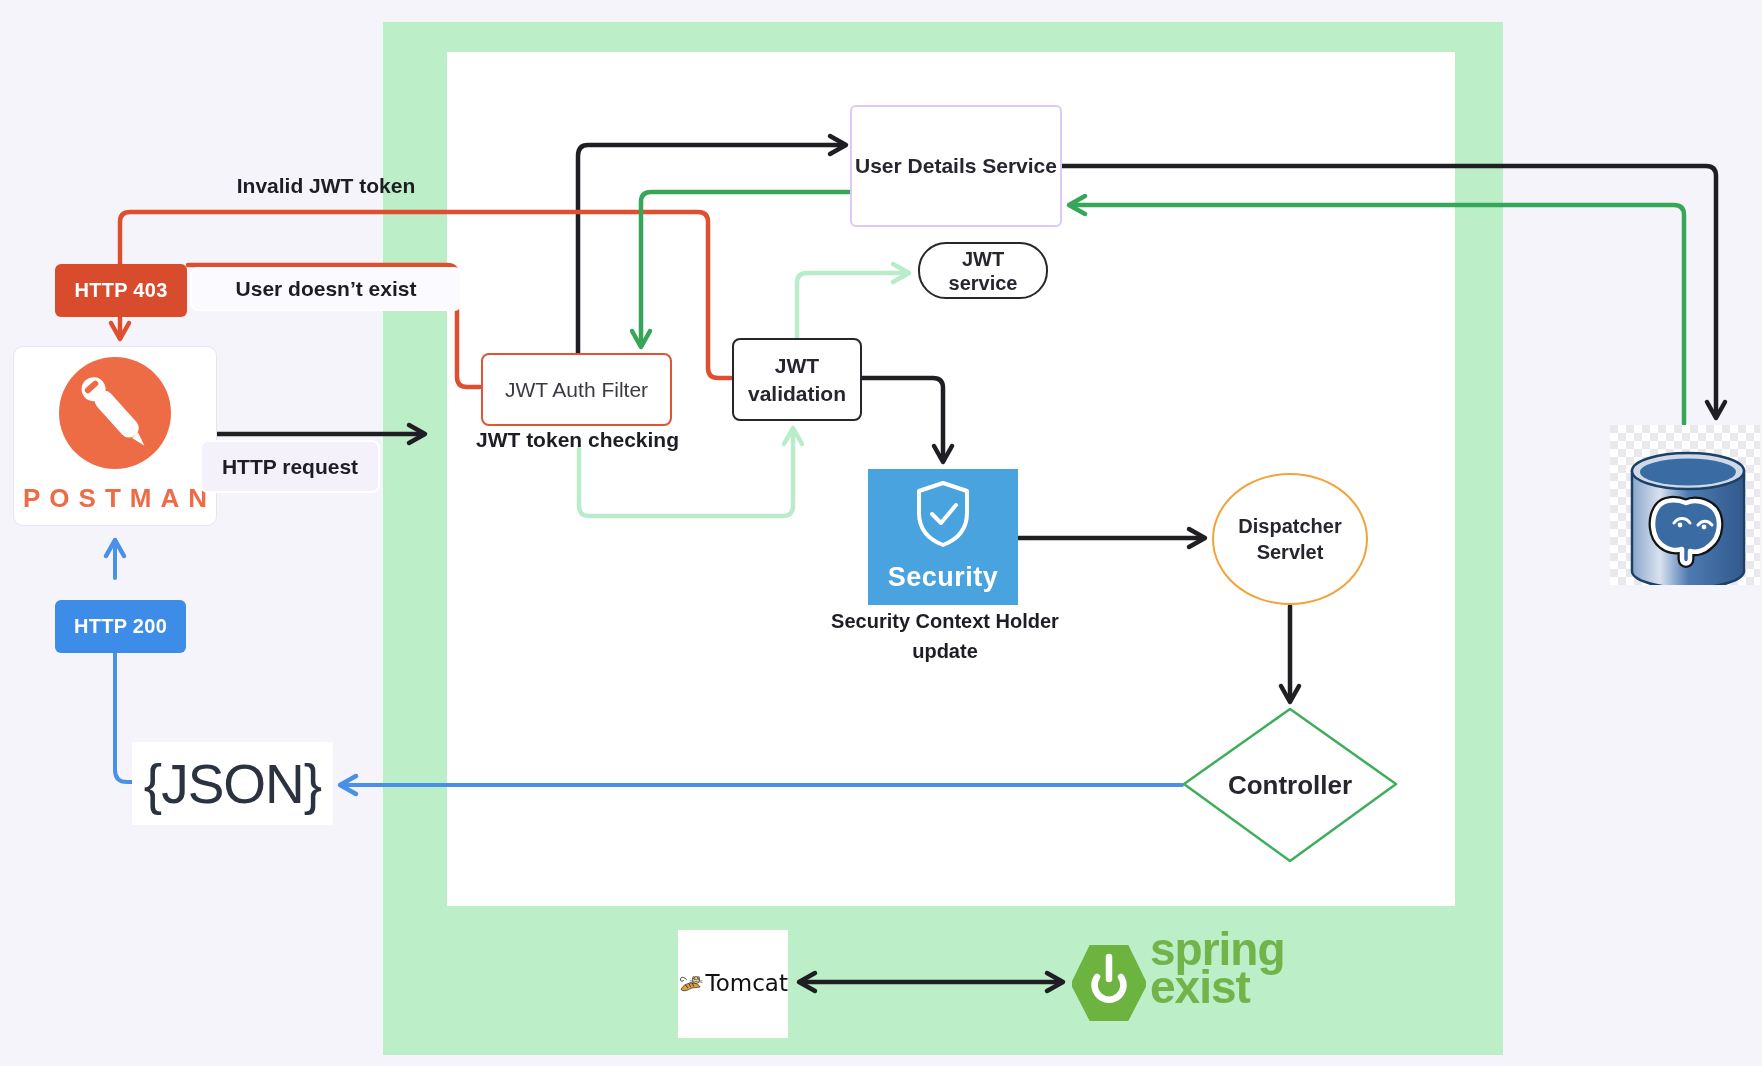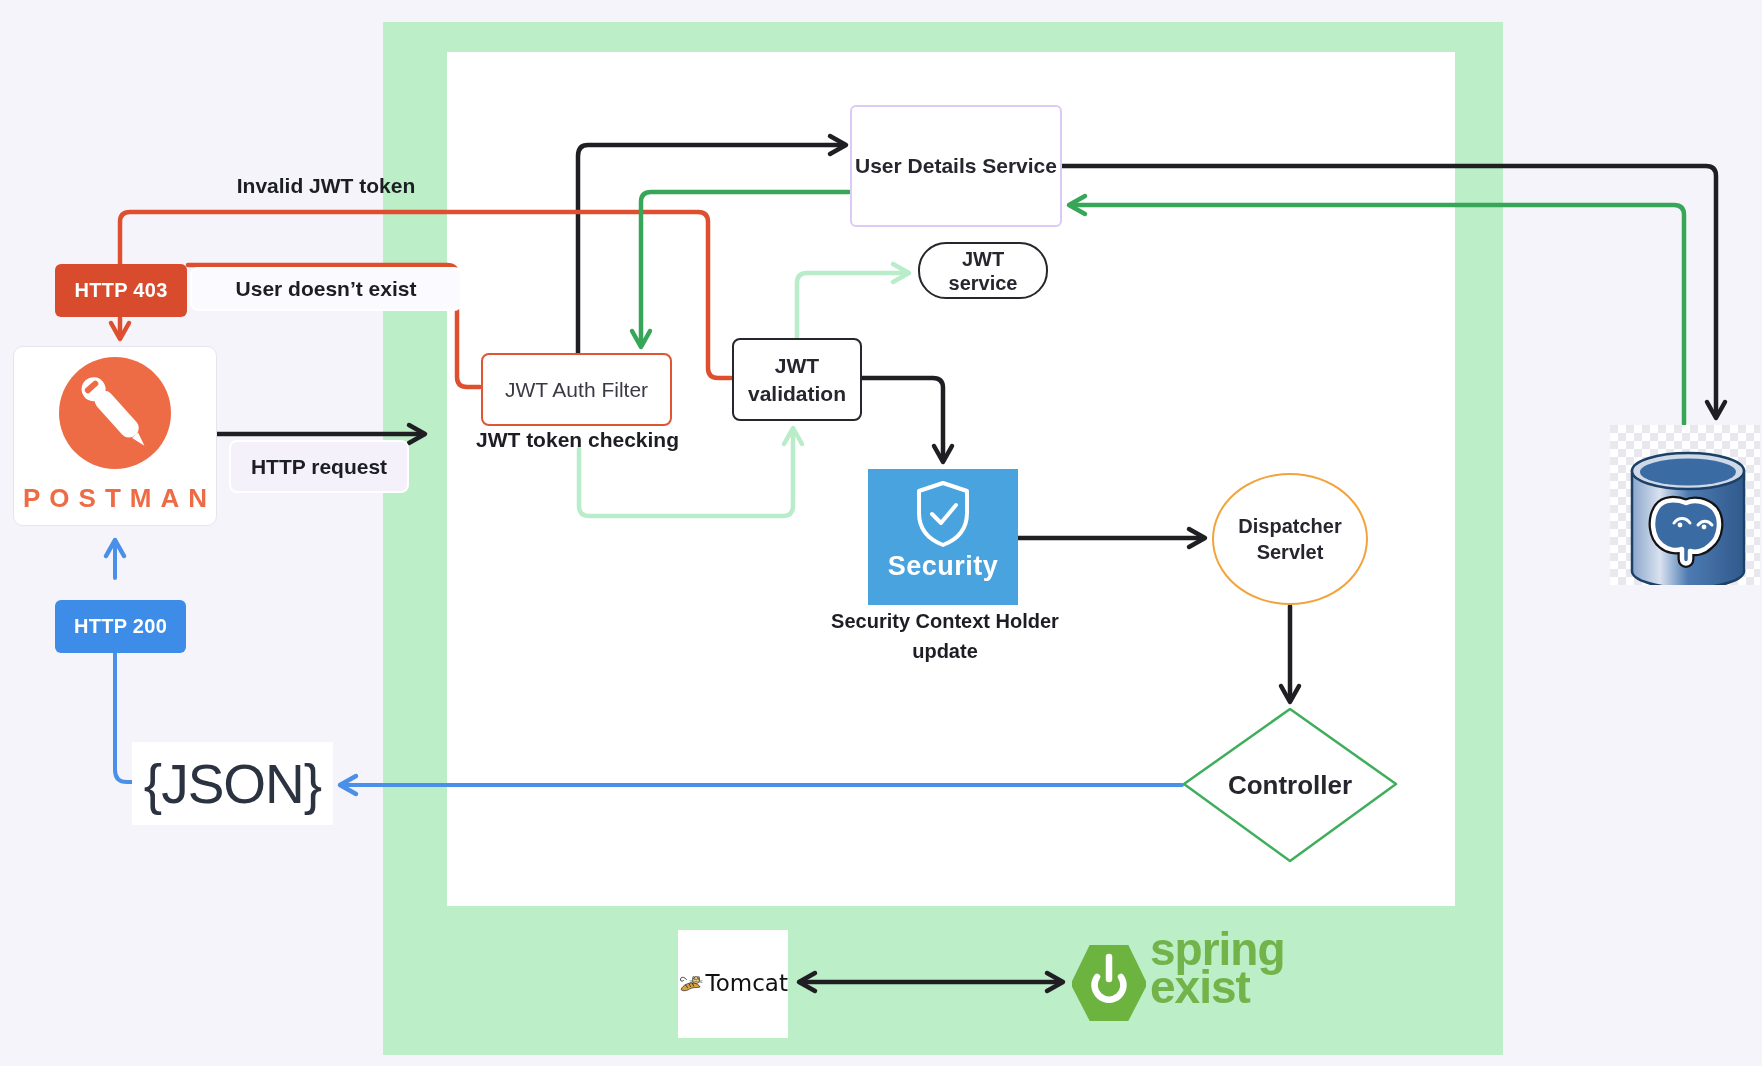--- a/index.html
+++ b/index.html
@@ -19,28 +19,28 @@
   .node{z-index:10;display:flex;align-items:center;justify-content:center;text-align:center;}
   .badge{border-radius:6px;color:#fff;font-weight:bold;font-size:20px;letter-spacing:.3px;}
   .http403{left:55px;top:264px;width:132px;height:53px;background:var(--orange-badge);}
   .http200{left:55px;top:600px;width:131px;height:53px;background:var(--blue);}
   .postman-card{left:13px;top:346px;width:204px;height:180px;background:#fff;border:1.5px solid #e7e4f0;border-radius:10px;flex-direction:column;justify-content:flex-start;}
   .postman-word{margin-top:6px;color:var(--postman-orange);font-weight:bold;font-size:26px;letter-spacing:9px;text-indent:9px;}
   .plain-label{font-weight:bold;font-size:21px;color:#1d1d24;}
   .invalid-label{left:216px;top:174px;width:220px;justify-content:center;}
   .label-box{background:#f4f1fa;border:2px solid #ffffff;border-radius:8px;font-weight:bold;font-size:21px;color:#1d1d24;}
   .ude-box{left:190px;top:267px;width:272px;height:44px;background:#fbfafe;}
-  .httpreq-box{left:229px;top:440px;width:180px;height:53px;}
+  .httpreq-box{left:200px;top:440px;width:180px;height:53px;}
   .jwt-auth-filter{left:481px;top:353px;width:191px;height:73px;background:#fff;border:2.5px solid #e05533;border-radius:8px;font-size:21px;font-weight:500;color:#3a3a44;}
   .jwt-checking{left:460px;top:428px;width:235px;justify-content:center;font-size:21px;}
   .jwt-validation{left:732px;top:338px;width:130px;height:83px;background:#fff;border:2.5px solid #26262c;border-radius:8px;font-weight:bold;font-size:21px;line-height:28px;flex-direction:column;}
   .uds{left:850px;top:105px;width:212px;height:122px;background:#fff;border:2px solid var(--uds-border);border-radius:6px;font-weight:bold;font-size:21px;}
   .jwt-service{left:918px;top:242px;width:130px;height:57px;background:#fff;border:2.5px solid #26262c;border-radius:28px;font-weight:bold;font-size:20px;line-height:24px;flex-direction:column;}
   .security{left:868px;top:469px;width:150px;height:136px;background:var(--security-blue);flex-direction:column;justify-content:flex-start;}
-  .security-word{color:#fff;font-weight:bold;font-size:27px;letter-spacing:.5px;margin-top:0;}
+  .security-word{color:#fff;font-weight:bold;font-size:27px;letter-spacing:.5px;margin-top:11px;}
   .security-label{left:820px;top:606px;width:250px;flex-direction:column;line-height:30px;font-size:20px;}
   .dispatcher{left:1212px;top:473px;width:156px;height:132px;background:#fff;border:2.5px solid var(--dispatcher-orange);border-radius:50%;font-weight:bold;font-size:20px;line-height:26px;flex-direction:column;}
   .controller-wrap{left:1182px;top:707px;width:216px;height:156px;}
   .controller-label{position:absolute;left:0;top:0;width:100%;height:100%;display:flex;align-items:center;justify-content:center;font-weight:bold;font-size:26px;}
   .json-box{left:132px;top:742px;width:201px;height:83px;background:#fff;font-size:55px;font-weight:500;color:#2b3240;letter-spacing:-1px;}
   .postgres{left:1610px;top:425px;width:150px;height:160px;}
   .tomcat-card{left:678px;top:930px;width:110px;height:108px;background:#fff;flex-direction:row;justify-content:flex-start;}
   .tomcat-word{font-family:"DejaVu Sans",sans-serif;font-size:23px;color:#111;margin-top:-2px;}
   .spring-hex{left:1072px;top:945px;width:74px;height:76px;}
   .spring-text{left:1150px;top:930px;width:220px;color:#72b34a;font-weight:bold;font-size:46px;line-height:38px;letter-spacing:-1px;text-align:left;display:block;}

